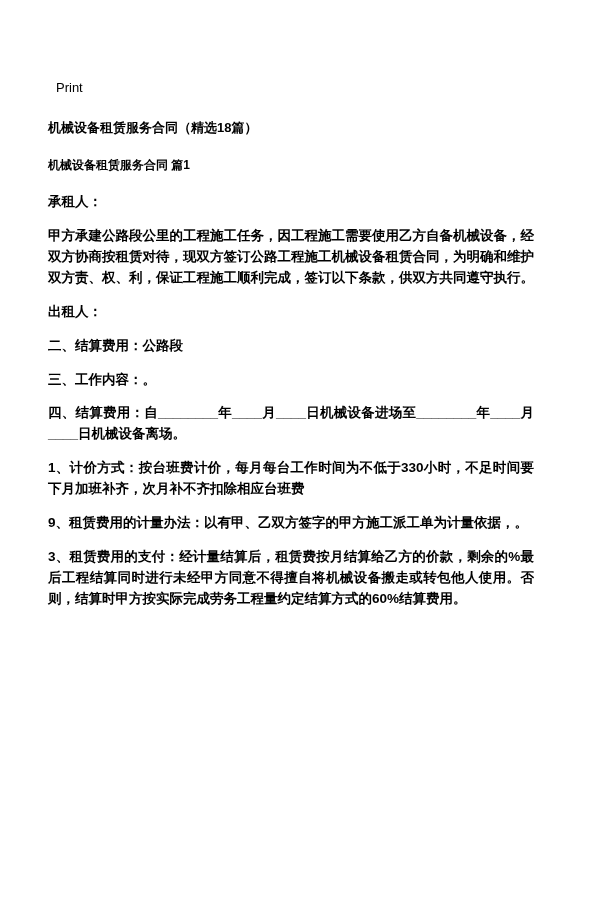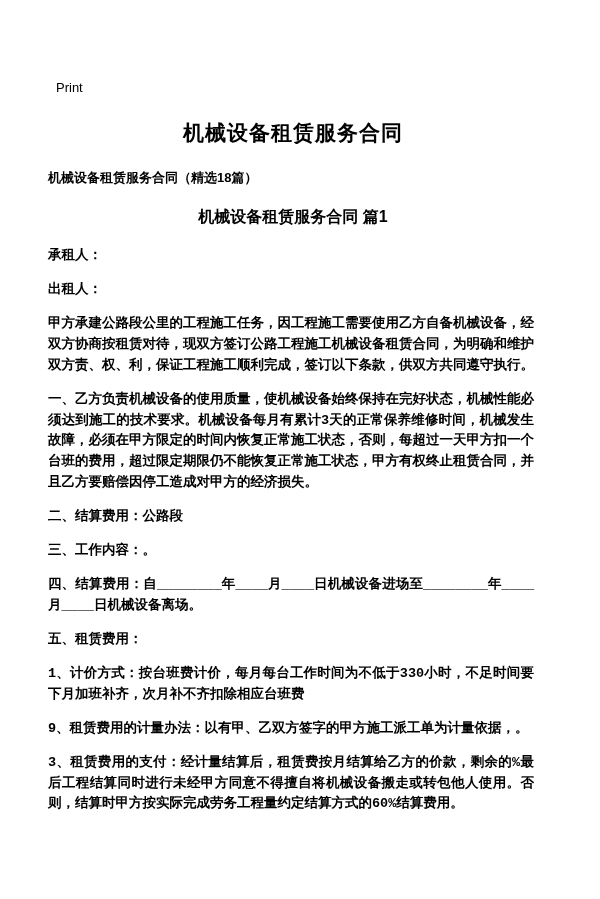--- a/index.html
+++ b/index.html
@@ -36,55 +36,50 @@
     text-align: center;
     margin: 0 0 22px 0;
     letter-spacing: 1px;
   }
   .doc-subtitle {
     font-size: 13px;
     font-weight: 700;
     margin: 0 0 20px 0;
   }
   .section-heading {
-    font-size: 16px;
+    font-size: 12px;
     font-weight: 700;
     margin: 0 0 18px 0;
-    text-align: center;
   }
   .para {
     font-size: 13.5px;
     font-weight: 600;
     line-height: 1.55;
     margin: 0 4px 13px 0;
     text-align: justify;
-    font-family: Liberation Mono, monospace;
   }
   .para.short {
     text-align: left;
   }
 </style>
 </head>
 <body>
 
 <div class="page">
 
   <a class="print-link">Print</a>
 
-  <h1 class="doc-title">机械设备租赁服务合同</h1>
 
   <div class="doc-subtitle">机械设备租赁服务合同（精选18篇）</div>
 
   <div class="section-heading">机械设备租赁服务合同 篇1</div>
 
   <p class="para short">承租人：</p>
+  <p class="para">甲方承建公路段公里的工程施工任务，因工程施工需要使用乙方自备机械设备，经双方协商按租赁对待，现双方签订公路工程施工机械设备租赁合同，为明确和维护双方责、权、利，保证工程施工顺利完成，签订以下条款，供双方共同遵守执行。</p>
   <p class="para short">出租人：</p>
-  <p class="para">甲方承建公路段公里的工程施工任务，因工程施工需要使用乙方自备机械设备，经双方协商按租赁对待，现双方签订公路工程施工机械设备租赁合同，为明确和维护双方责、权、利，保证工程施工顺利完成，签订以下条款，供双方共同遵守执行。</p>
-  <p class="para">一、乙方负责机械设备的使用质量，使机械设备始终保持在完好状态，机械性能必须达到施工的技术要求。机械设备每月有累计3天的正常保养维修时间，机械发生故障，必须在甲方限定的时间内恢复正常施工状态，否则，每超过一天甲方扣一个台班的费用，超过限定期限仍不能恢复正常施工状态，甲方有权终止租赁合同，并且乙方要赔偿因停工造成对甲方的经济损失。</p>
   <p class="para short">二、结算费用：公路段</p>
   <p class="para short">三、工作内容：。</p>
   <p class="para">四、结算费用：自________年____月____日机械设备进场至________年____月____日机械设备离场。</p>
-  <p class="para short">五、租赁费用：</p>
   <p class="para">1、计价方式：按台班费计价，每月每台工作时间为不低于330小时，不足时间要下月加班补齐，次月补不齐扣除相应台班费</p>
   <p class="para">9、租赁费用的计量办法：以有甲、乙双方签字的甲方施工派工单为计量依据，。</p>
   <p class="para">3、租赁费用的支付：经计量结算后，租赁费按月结算给乙方的价款，剩余的%最后工程结算同时进行未经甲方同意不得擅自将机械设备搬走或转包他人使用。否则，结算时甲方按实际完成劳务工程量约定结算方式的60%结算费用。</p>
 
 </div>
 
 </body></html>

